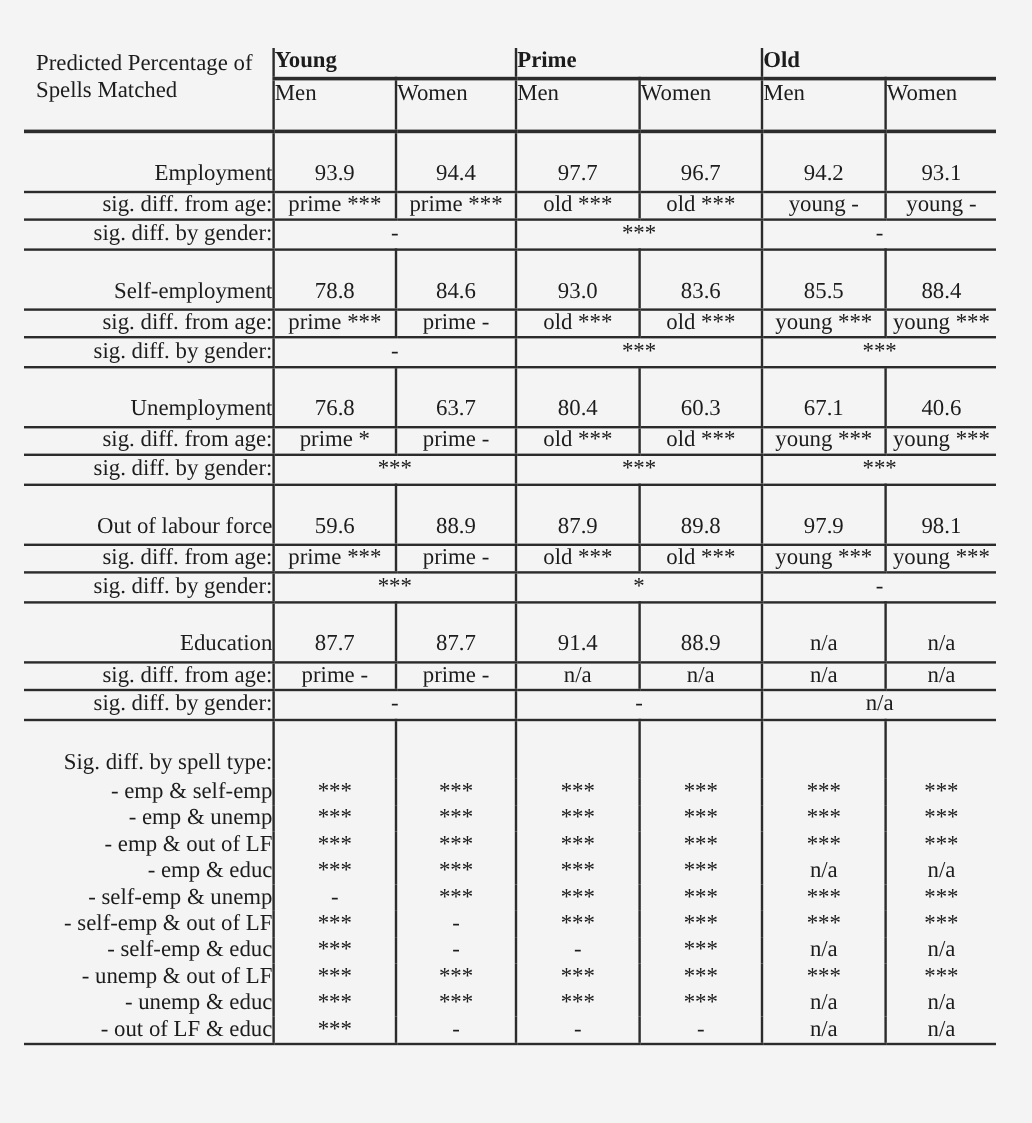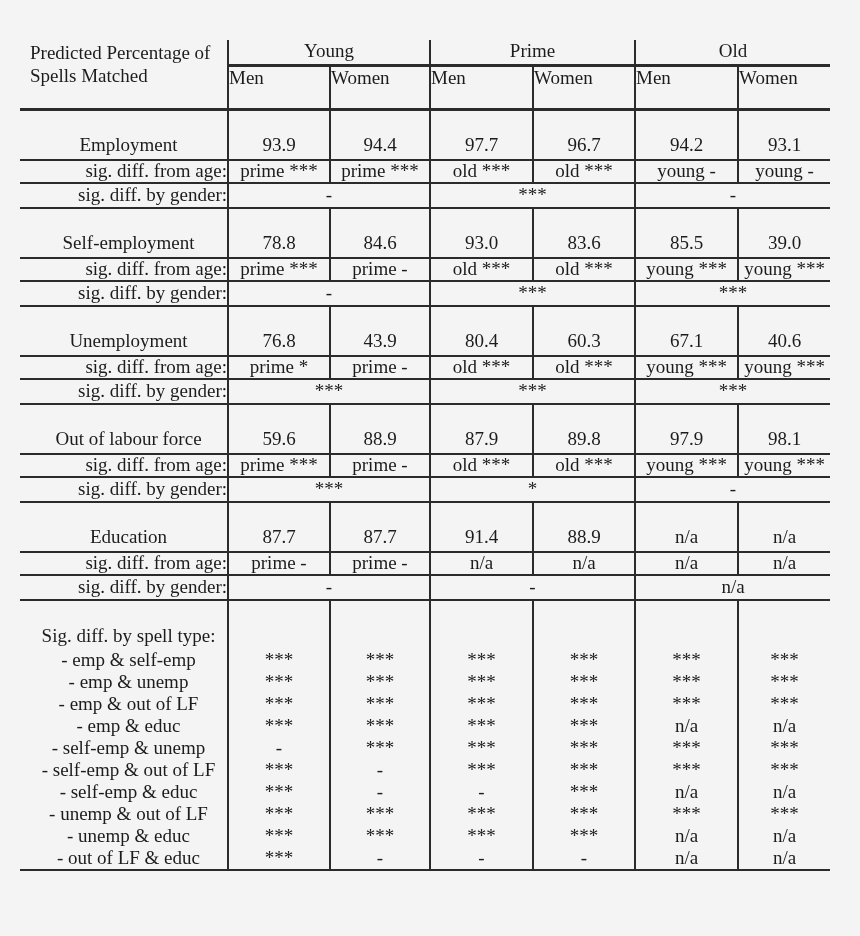--- a/index.html
+++ b/index.html
@@ -23,24 +23,24 @@
     font-size:19px;
     line-height:1.1;
   }
   td{padding:0;vertical-align:middle;}
   .bl{border-left:2px solid var(--line);}
   .bb{border-bottom:2px solid var(--line);}
   .bbg{border-bottom:3px solid var(--line);}   
   .bbt{border-bottom:3px solid var(--line);}   
 
   .corner{vertical-align:top;text-align:left;padding:1px 0 0 10px;line-height:23px;}
-  .r-groups td.group{height:22px;text-align:center;vertical-align:bottom;padding-bottom:2px;}
+  .r-groups td.group{height:22px;text-align:left;vertical-align:bottom;padding-bottom:2px;font-weight:bold;}
   .r-genders td{height:40px;vertical-align:top;padding-top:1px;}
 
-  .label{text-align:center;padding-left:10px;}
+  .label{text-align:right;padding-left:10px;}
   .sublabel{text-align:right;padding-left:36px;}
   .val{text-align:center;}
 
   .r-main td{height:45px;vertical-align:bottom;padding-bottom:3px;}
   .r-sub td{height:21px;}
   .r-gender td{height:23px;}
 
   .r-spellhead td{height:46px;vertical-align:bottom;padding-bottom:2px;}
   .r-spell td{height:22px;line-height:22px;}
 </style>
@@ -104,42 +104,42 @@
     <td class="val bl bb" colspan="2">-</td>
   </tr>
 
   <tr class="r-main">
     <td class="label bb">Self-employment</td>
     <td class="val bl bb">78.8</td>
     <td class="val bl bb">84.6</td>
     <td class="val bl bb">93.0</td>
     <td class="val bl bb">83.6</td>
     <td class="val bl bb">85.5</td>
-    <td class="val bl bb">39.0</td>
+    <td class="val bl bb">88.4</td>
   </tr>
   <tr class="r-sub">
     <td class="sublabel bb">sig. diff. from age:</td>
     <td class="val bl bb">prime ***</td>
     <td class="val bl bb">prime -</td>
     <td class="val bl bb">old ***</td>
     <td class="val bl bb">old ***</td>
     <td class="val bl bb">young ***</td>
     <td class="val bl bb">young ***</td>
   </tr>
   <tr class="r-sub r-gender">
     <td class="sublabel bb">sig. diff. by gender:</td>
     <td class="val bl bb" colspan="2">-</td>
     <td class="val bl bb" colspan="2">***</td>
     <td class="val bl bb" colspan="2">***</td>
   </tr>
 
   <tr class="r-main">
     <td class="label bb">Unemployment</td>
     <td class="val bl bb">76.8</td>
-    <td class="val bl bb">43.9</td>
+    <td class="val bl bb">63.7</td>
     <td class="val bl bb">80.4</td>
     <td class="val bl bb">60.3</td>
     <td class="val bl bb">67.1</td>
     <td class="val bl bb">40.6</td>
   </tr>
   <tr class="r-sub">
     <td class="sublabel bb">sig. diff. from age:</td>
     <td class="val bl bb">prime *</td>
     <td class="val bl bb">prime -</td>
     <td class="val bl bb">old ***</td>

